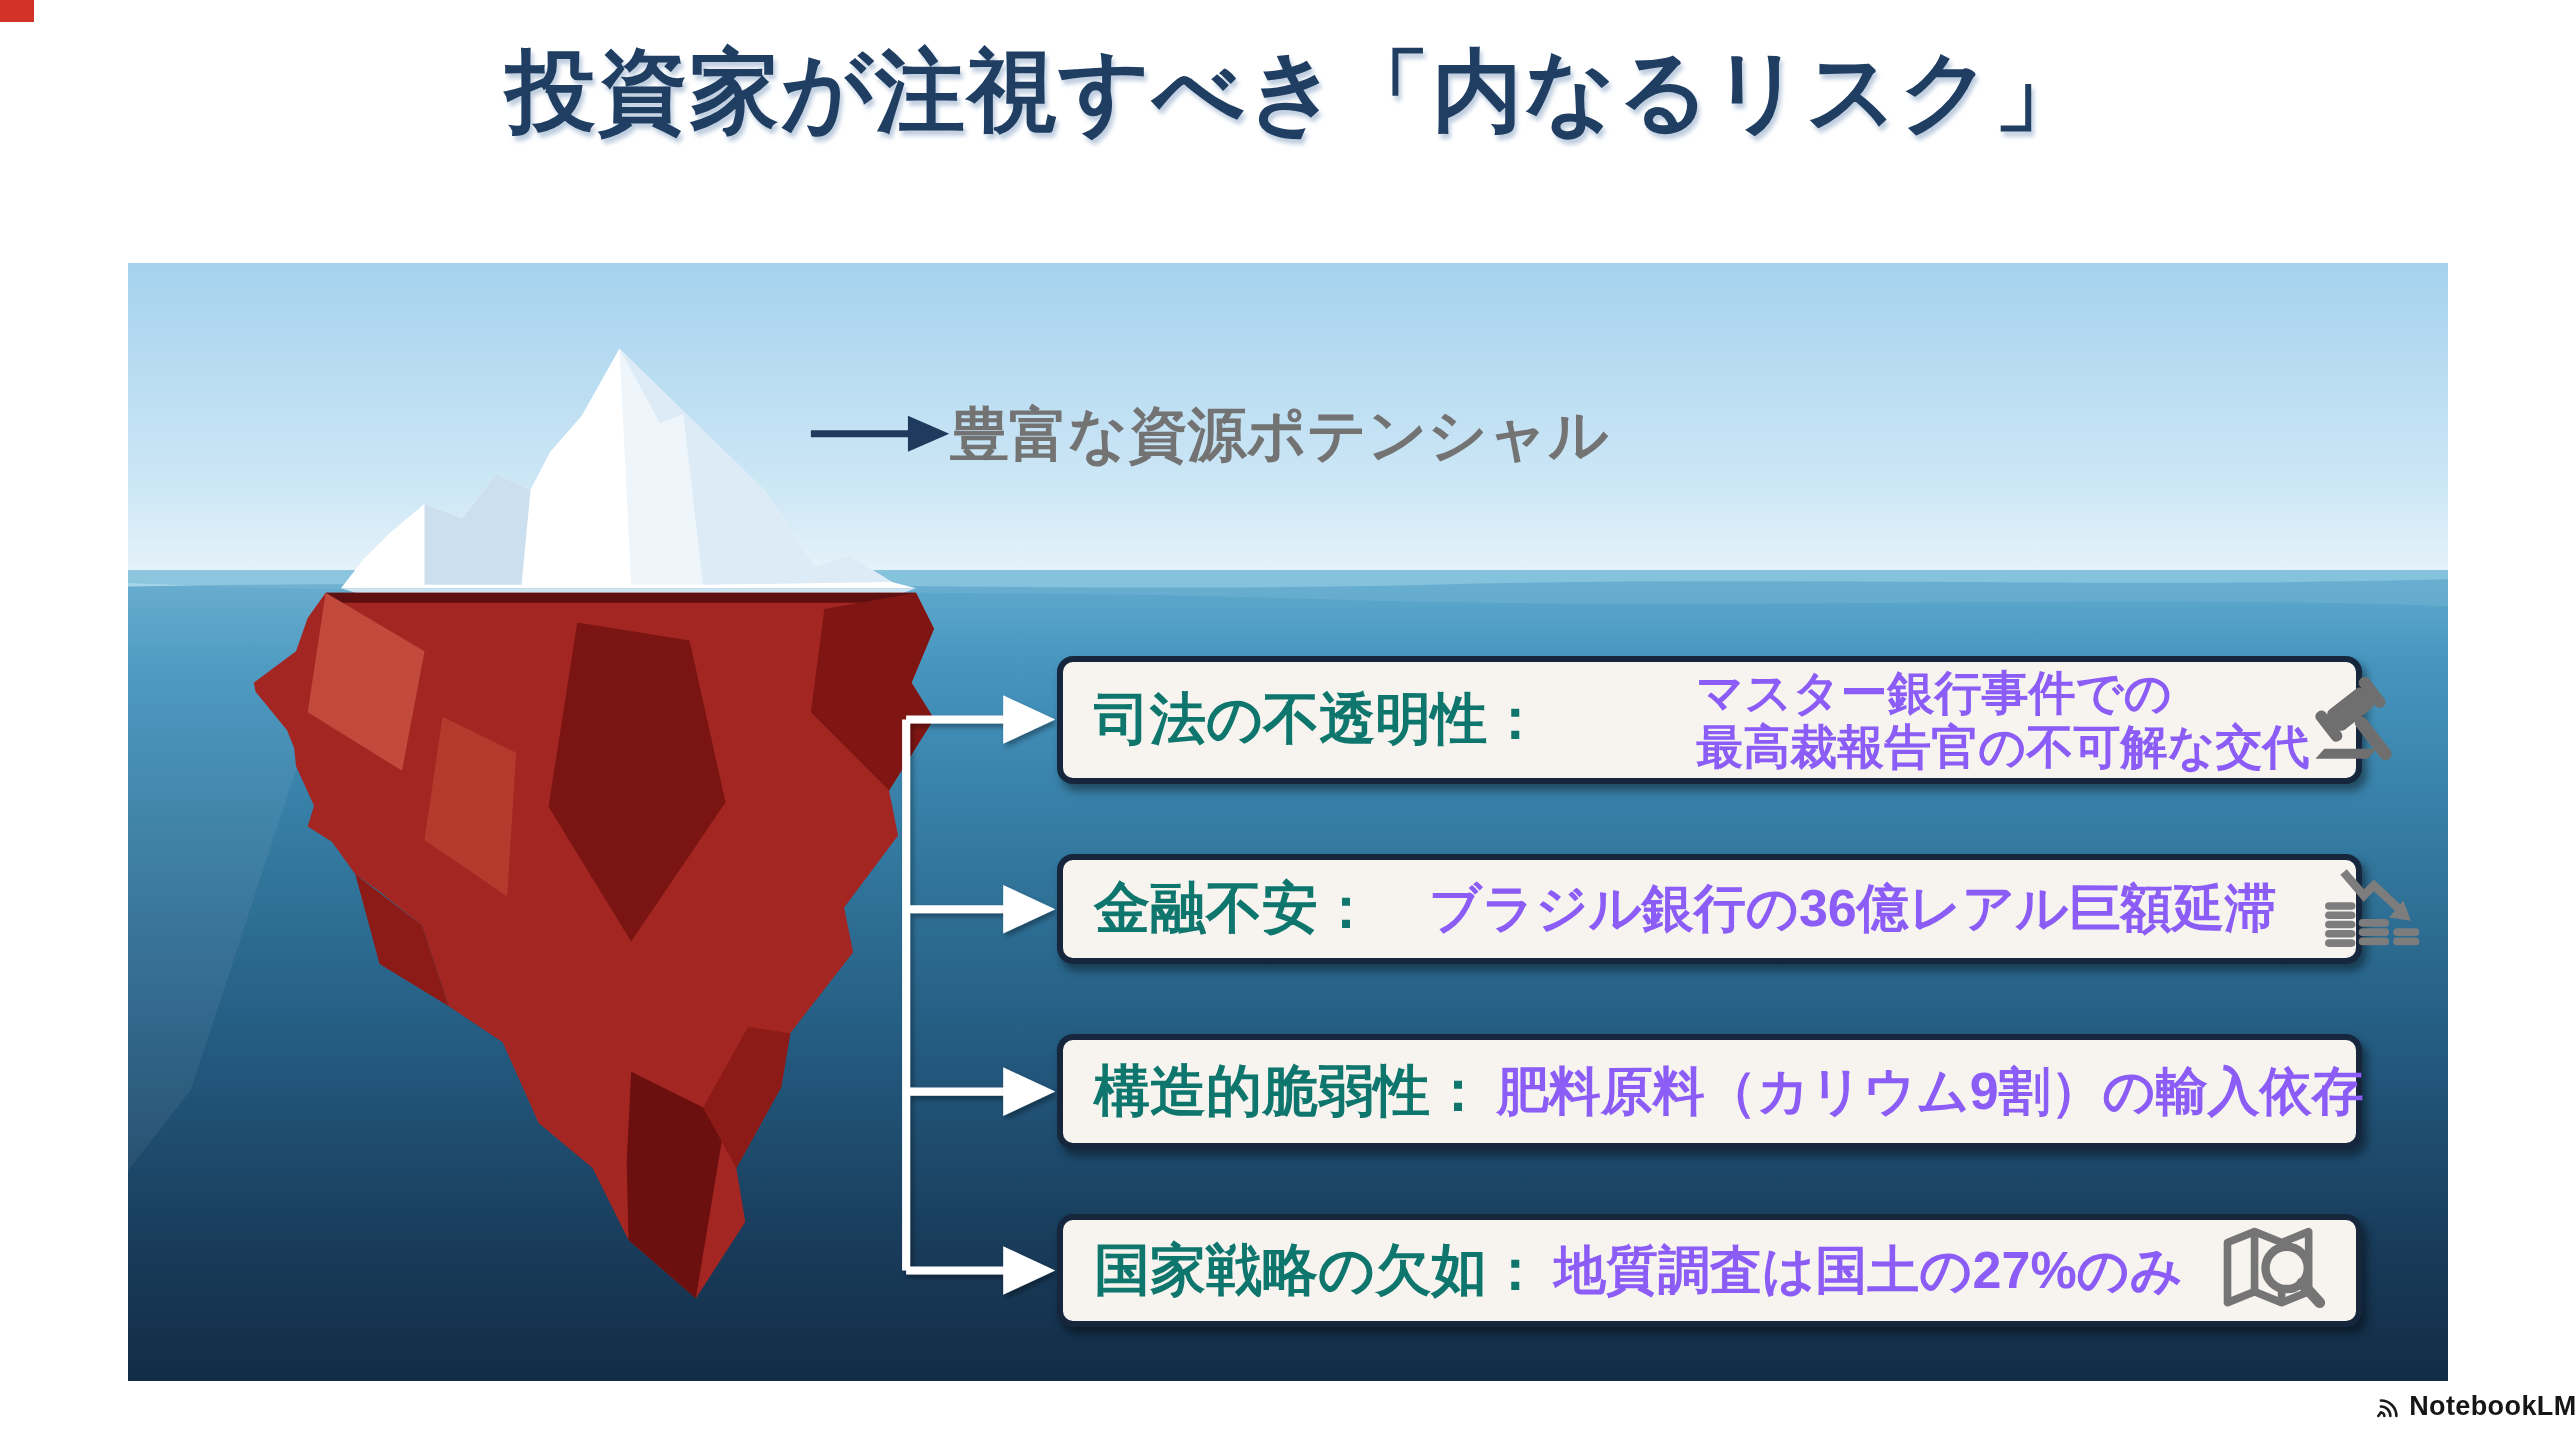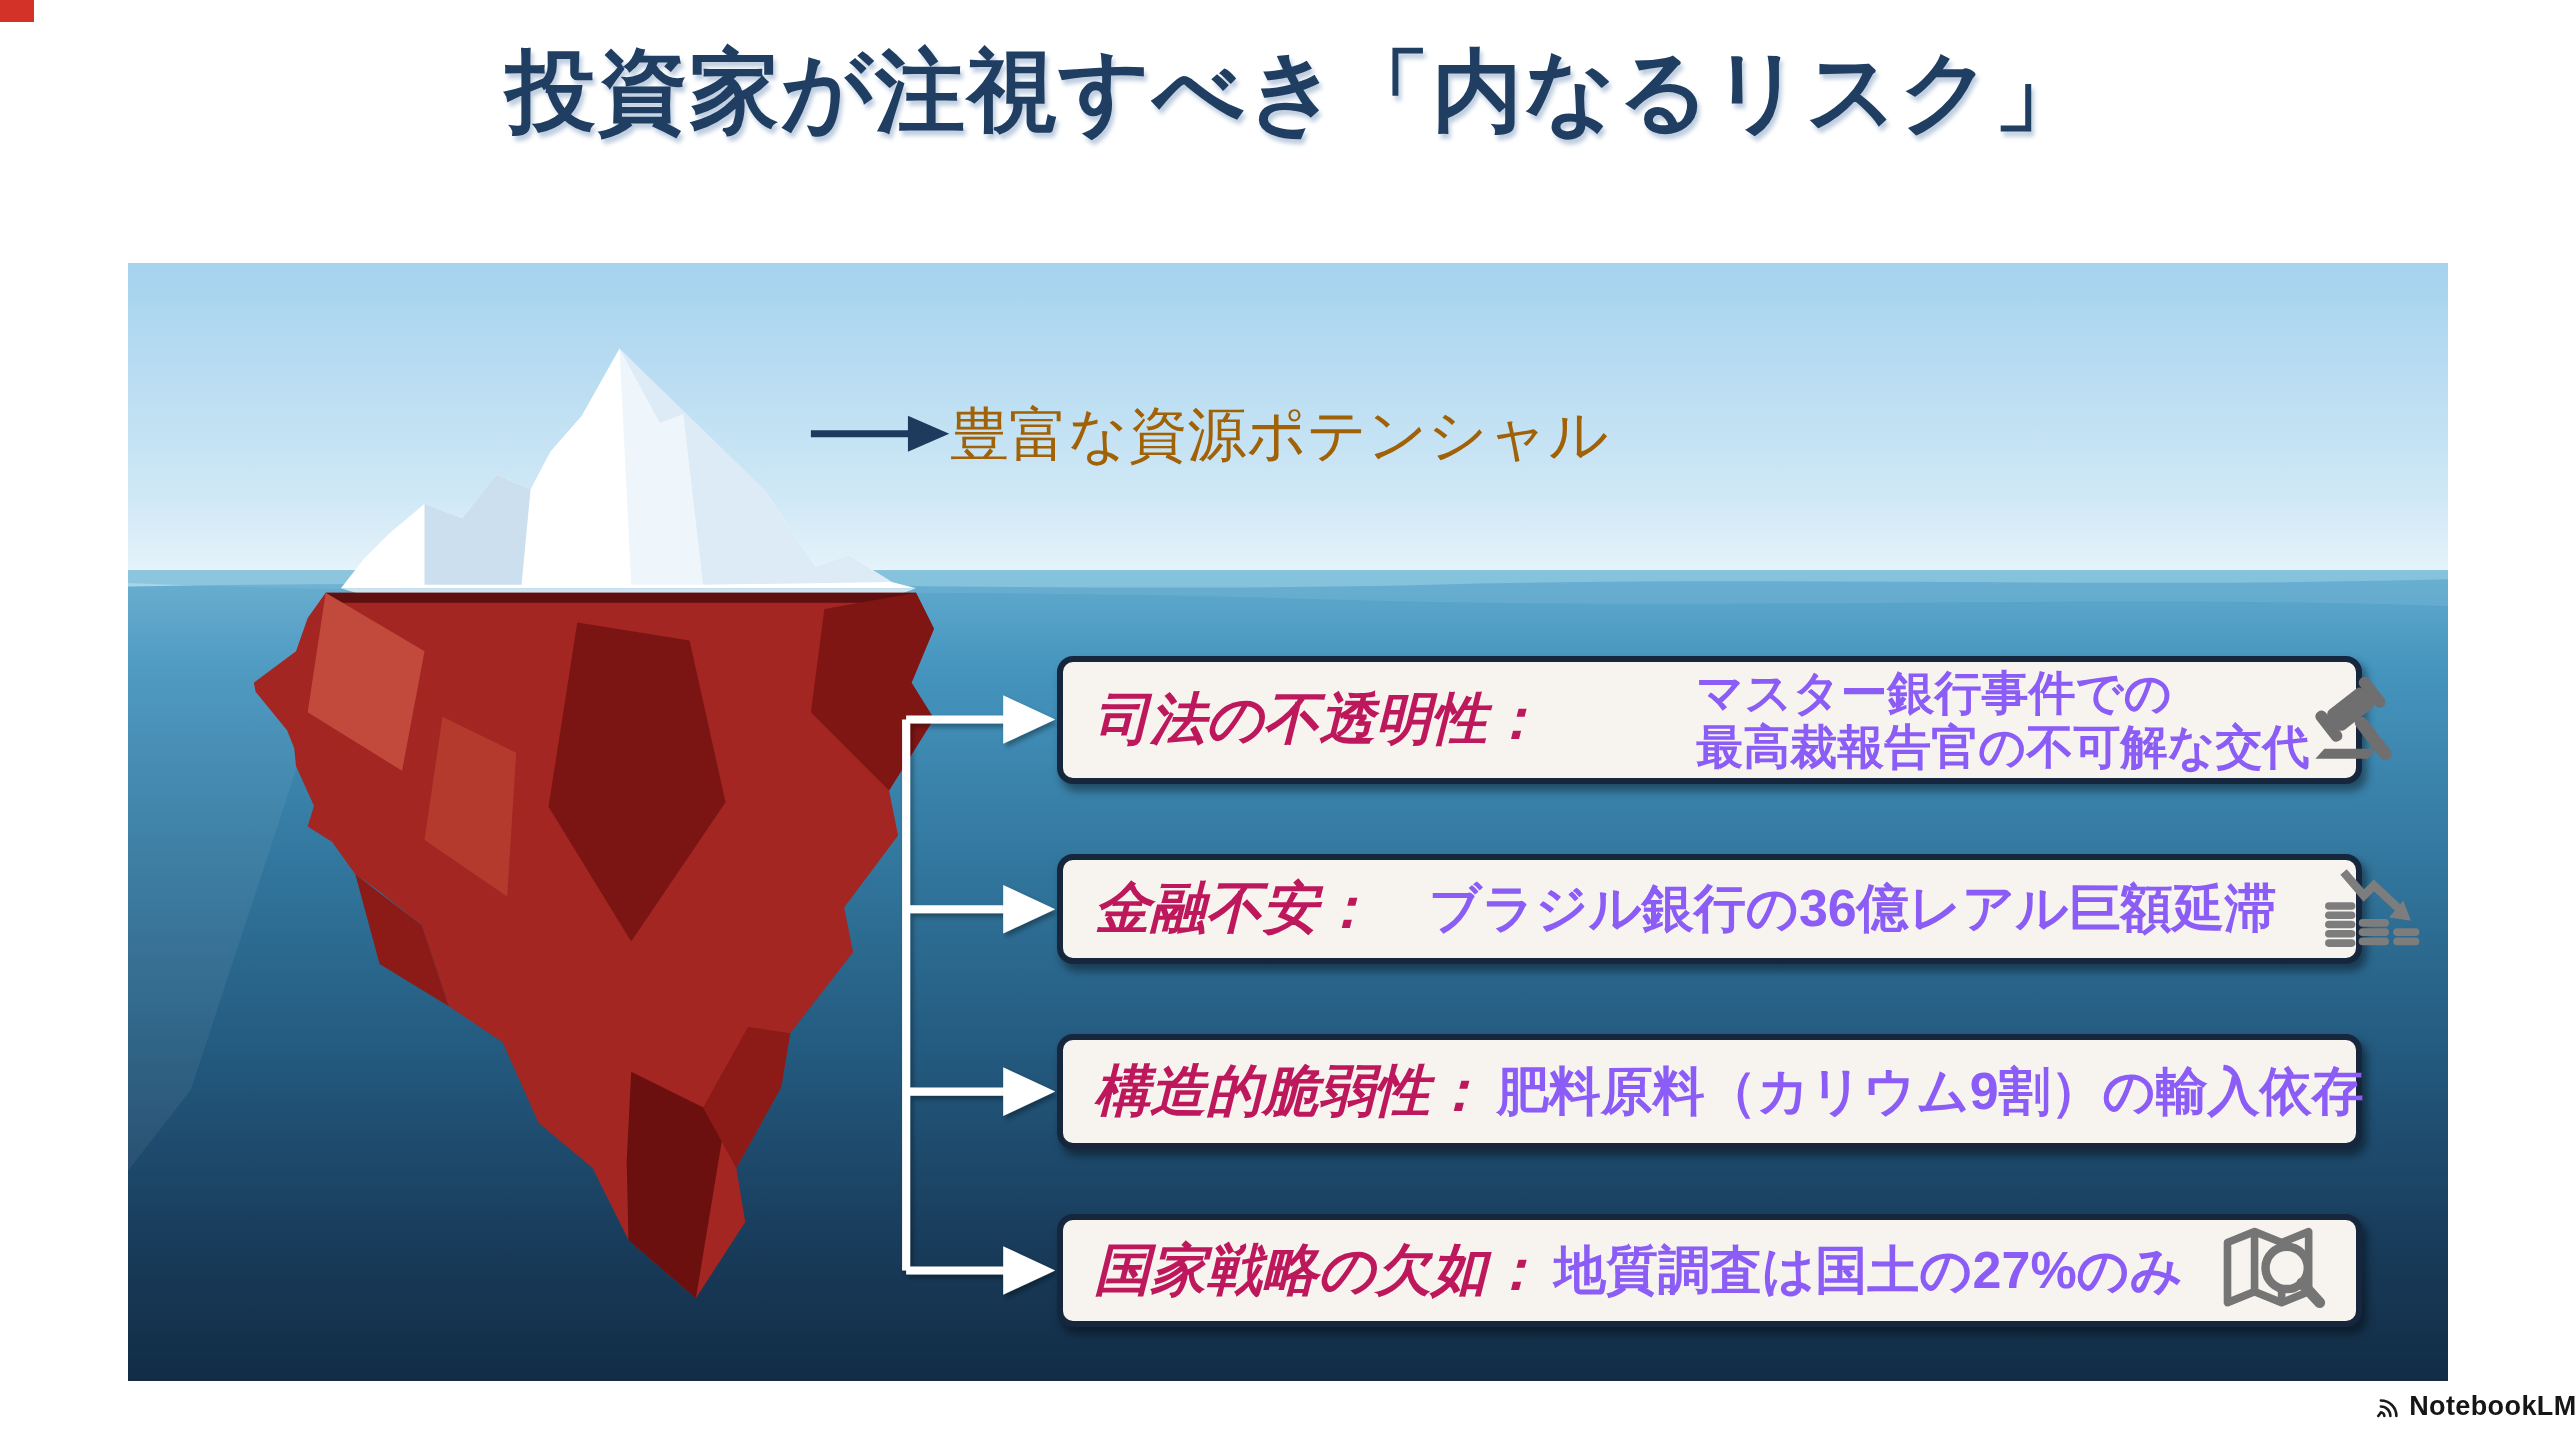--- a/index.html
+++ b/index.html
@@ -15,35 +15,35 @@
     text-shadow:2.7px 4.5px 4.5px rgba(110,145,185,0.45);
     white-space:nowrap;
   }
   .panel{
     position:absolute;left:128px;top:263px;width:2320px;height:1118px;
     overflow:hidden;
   }
   .scene{position:absolute;left:0;top:0;width:100%;height:100%;}
   .surface-label{
     position:absolute;left:822px;top:133px;
-    font-size:59px;font-weight:400;color:#a16207;white-space:nowrap;
+    font-size:59px;font-weight:700;color:#737373;white-space:nowrap;
   }
   .risk-box{
     position:absolute;left:929px;width:1305px;
     background:#f7f4ef;border:6.3px solid #16273d;border-radius:16px;
     box-sizing:border-box;display:flex;align-items:center;
     padding:0 27px 0 31px;
     box-shadow:4.5px 6.3px 9px rgba(0,0,0,0.42);
   }
   .risk-box.b1{top:393px;height:128px;}
   .risk-box.b2{top:591px;height:110px;gap:44px;}
   .risk-box.b3{top:771px;height:115px;}
   .risk-box.b4{top:951px;height:113px;}
   .risk-label{
-    font-size:56px;font-weight:900;color:#be185d;white-space:nowrap;flex:0 0 auto;font-style:italic;
+    font-size:56px;font-weight:900;color:#0f766e;white-space:nowrap;flex:0 0 auto;
   }
   .risk-text{
     font-size:52px;font-weight:900;color:#8b5cf6;white-space:nowrap;
     margin-left:10.8px;
   }
   .b1 .risk-text{margin-left:153px;font-size:47px;line-height:1.14;}
   .risk-icon{flex:0 0 auto;margin-left:auto;}
   .watermark{
     position:absolute;right:14.4px;top:1391px;display:flex;align-items:center;gap:4px;
   }

